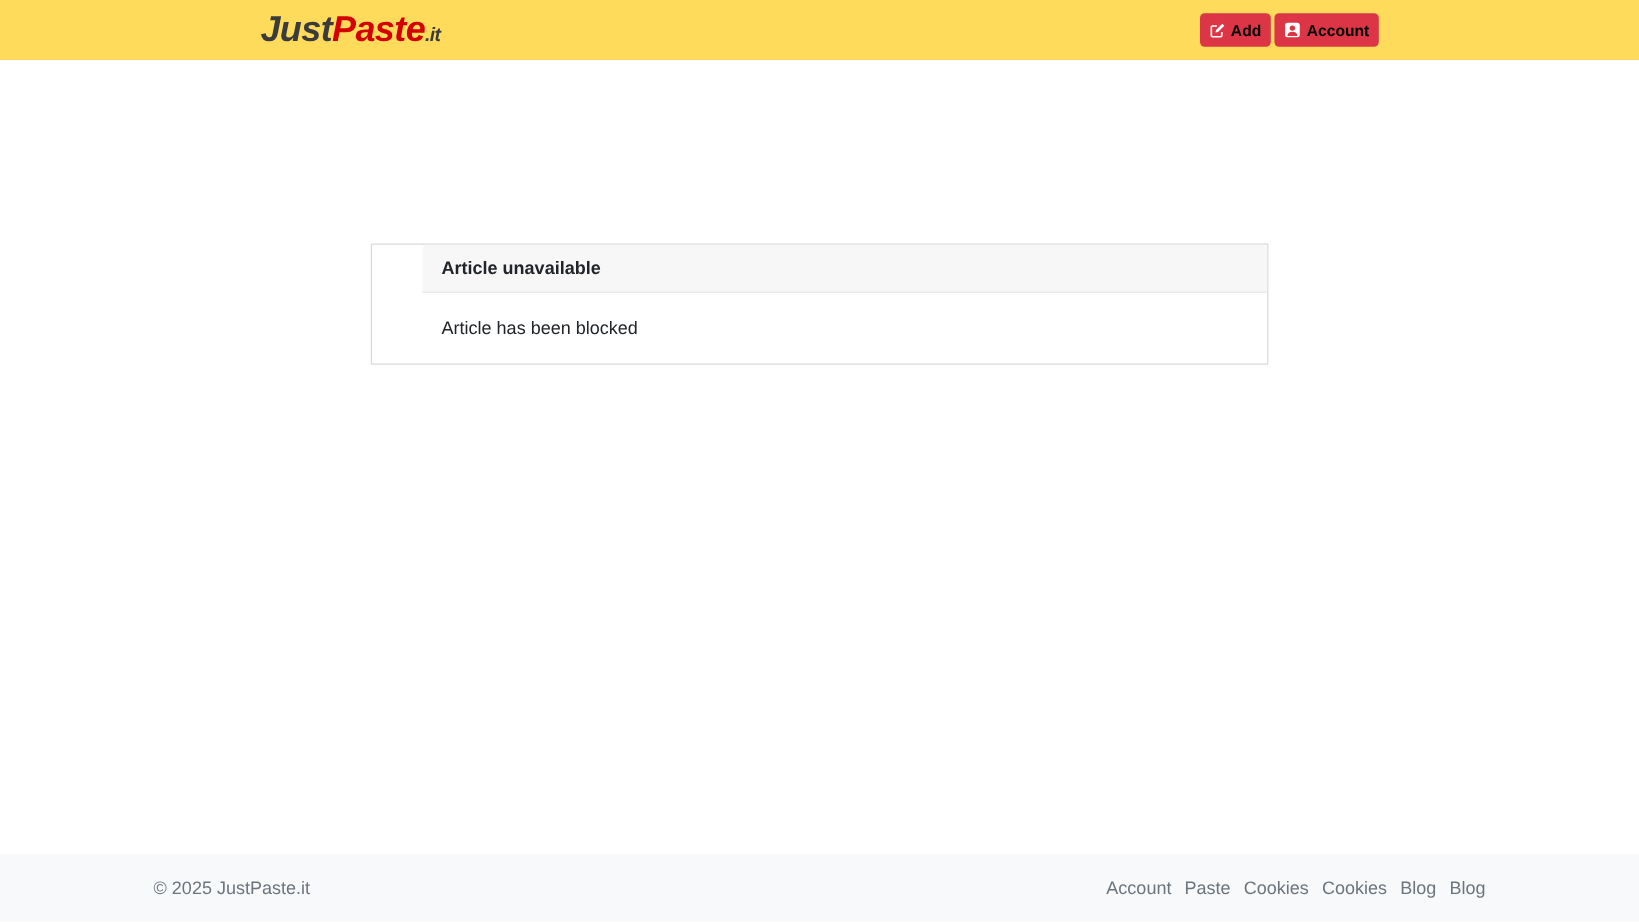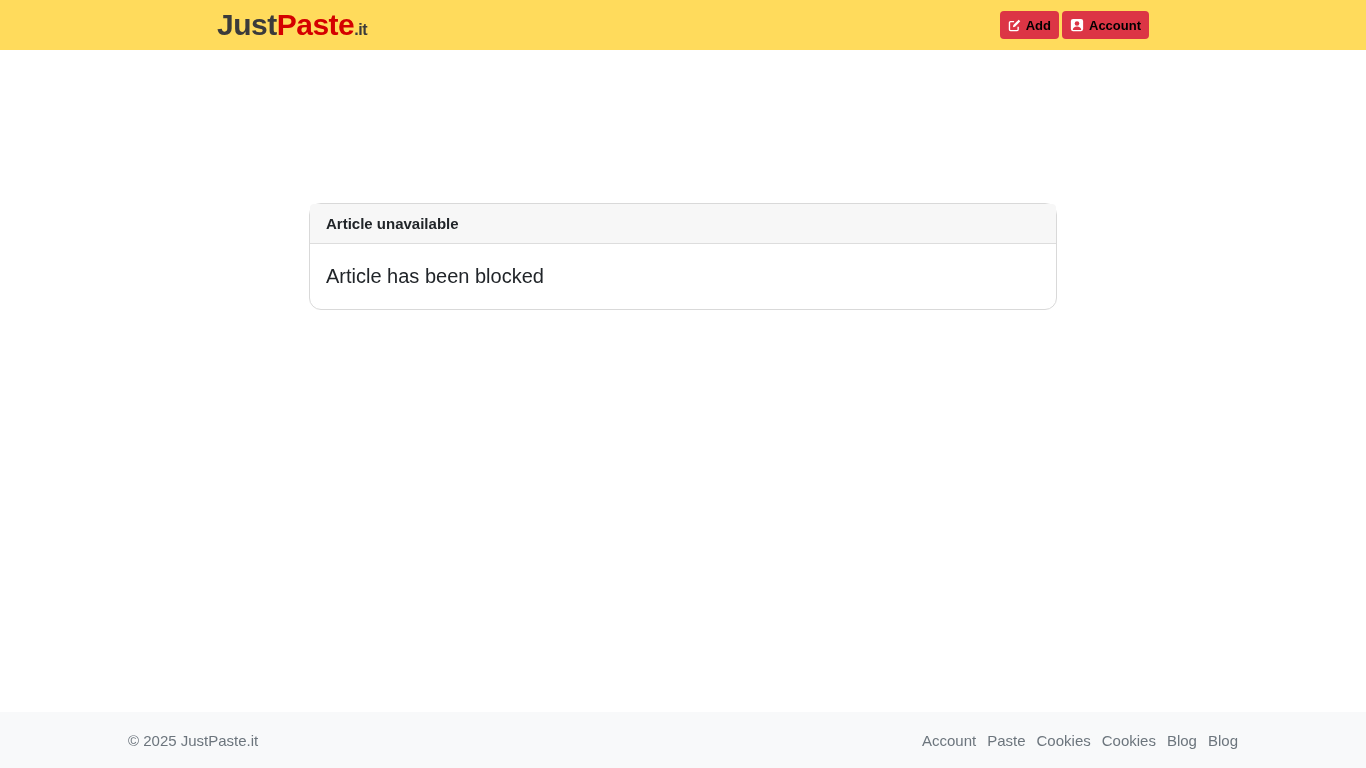--- a/index.html
+++ b/index.html
@@ -28,20 +28,21 @@
   }
   .logo {
     font-size: 30px;
     font-weight: bold;
     color: #3b3b3b;
     letter-spacing: -0.5px;
     text-decoration: none;
     cursor: pointer;
     line-height: 1;
     white-space: nowrap;
+    font-style: italic;
   }
   .logo .paste { color: #d40000; }
   .logo .tld { font-size: 16px; color: #3b3b3b; }
 
   .header-buttons { display: flex; gap: 3px; }
   .btn-red {
     background: #dc3545;
     color: #000000;
     font-family: "Liberation Sans", sans-serif;
     font-weight: bold;
@@ -58,34 +59,35 @@
   }
   .btn-red svg { display: block; }
 
   
   main { flex: 1 1 auto; }
   .card {
     width: 748px;
     margin: 153px auto 0;
     background: #ffffff;
     border: 1px solid #d9d9d9;
-    border-radius: 12px;
+    border-radius: 1px;
+    padding-left: 42px;
   }
   .card-header {
     background: #f7f7f7;
     border-bottom: 1px solid #dddddd;
     border-radius: 4px 4px 0 0;
     padding: 11px 16px;
     font-size: 15px;
     font-weight: bold;
     color: #212529;
   }
   .card-body {
     padding: 21px 16px;
-    font-size: 20px;
+    font-size: 15px;
     color: #212529;
     border-radius: 0 0 4px 4px;
   }
 
   
   footer {
     height: 56px;
     background: #f8f9fa;
     flex: 0 0 auto;
     display: flex;

